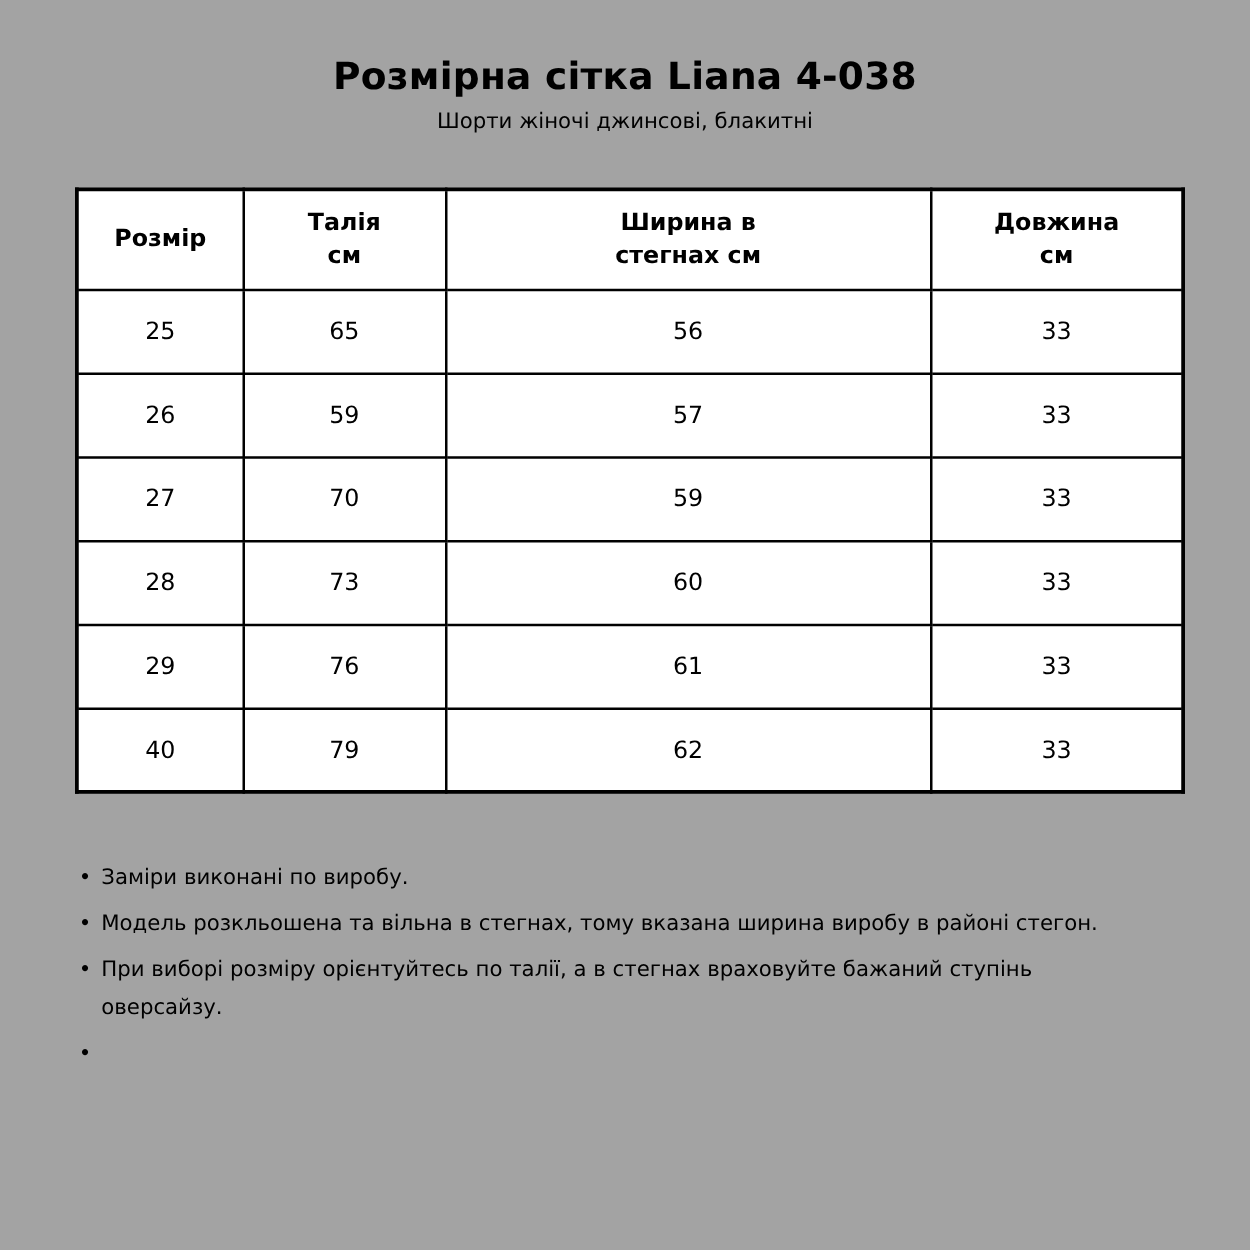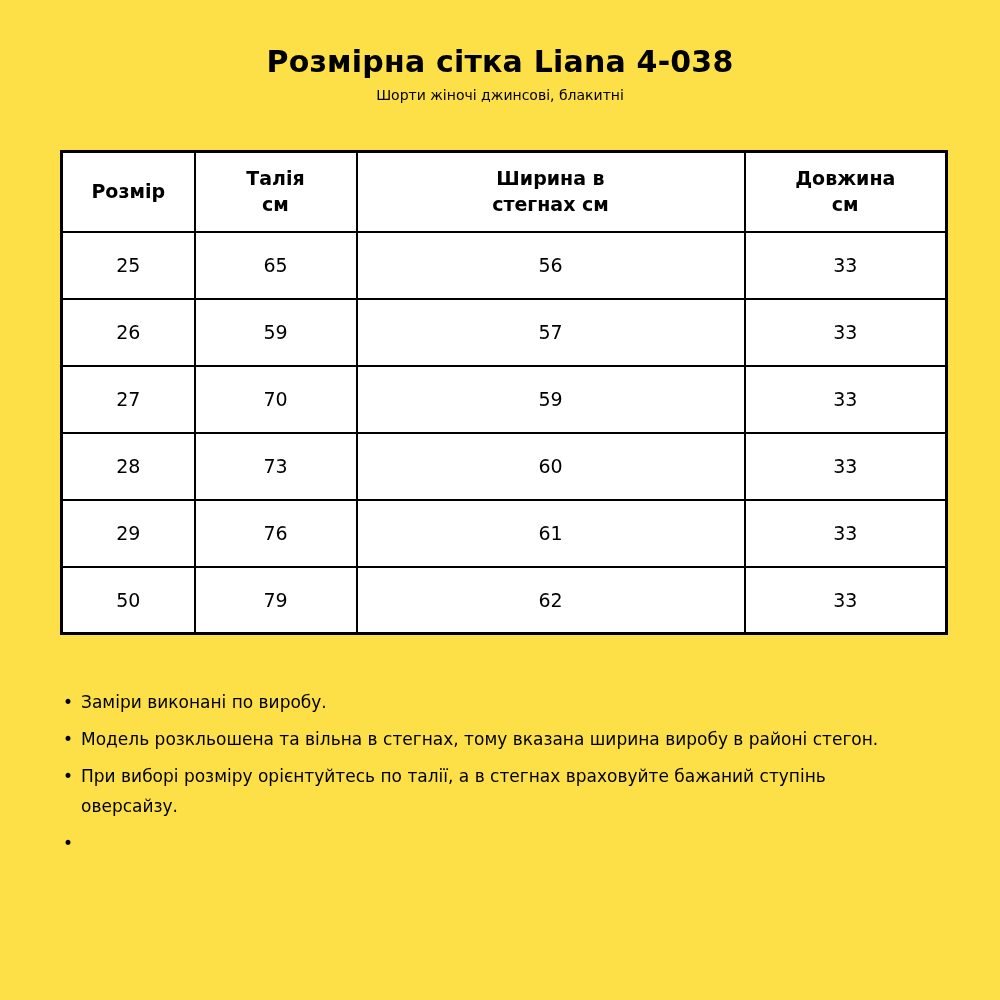--- a/index.html
+++ b/index.html
@@ -8,39 +8,39 @@
     width: 1000px;
     height: 1000px;
     font-family: "DejaVu Sans", "Liberation Sans", sans-serif;
     color: #000000;
     position: relative;
     overflow: hidden;
   }
   .page {
     position: absolute;
     inset: 0;
-    background: #fde047;
+    background: #a3a3a3;
   }
   .title {
     position: absolute;
     top: 44px;
     left: 0;
     width: 1000px;
     text-align: center;
     font-size: 30px;
     font-weight: bold;
     letter-spacing: 0.2px;
   }
   .subtitle {
     position: absolute;
     top: 87px;
     left: 0;
     width: 1000px;
     text-align: center;
-    font-size: 14px;
+    font-size: 17px;
     font-weight: normal;
   }
   table.size-table {
     position: absolute;
     left: 60px;
     top: 150px;
     width: 885px;
     border-collapse: collapse;
     table-layout: fixed;
     border: 3px solid #000000;
@@ -132,21 +132,21 @@
         <td>60</td>
         <td>33</td>
       </tr>
       <tr>
         <td>29</td>
         <td>76</td>
         <td>61</td>
         <td>33</td>
       </tr>
       <tr>
-        <td>50</td>
+        <td>40</td>
         <td>79</td>
         <td>62</td>
         <td>33</td>
       </tr>
     </tbody>
   </table>
 
   <div class="notes">
     <div class="note-item">
       <span class="note-bullet">•</span>

